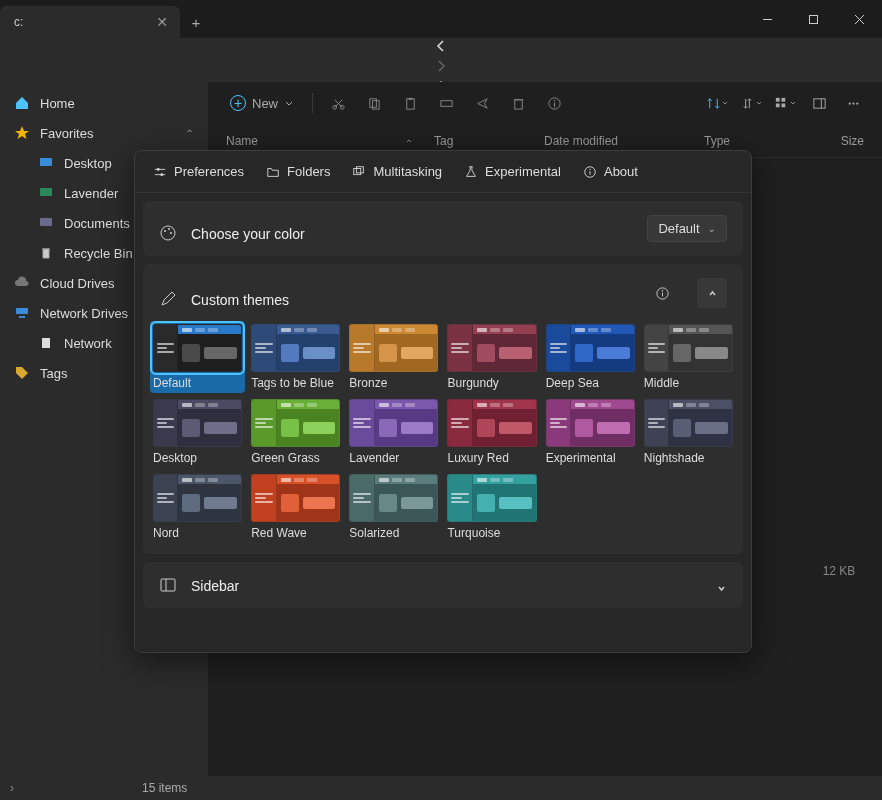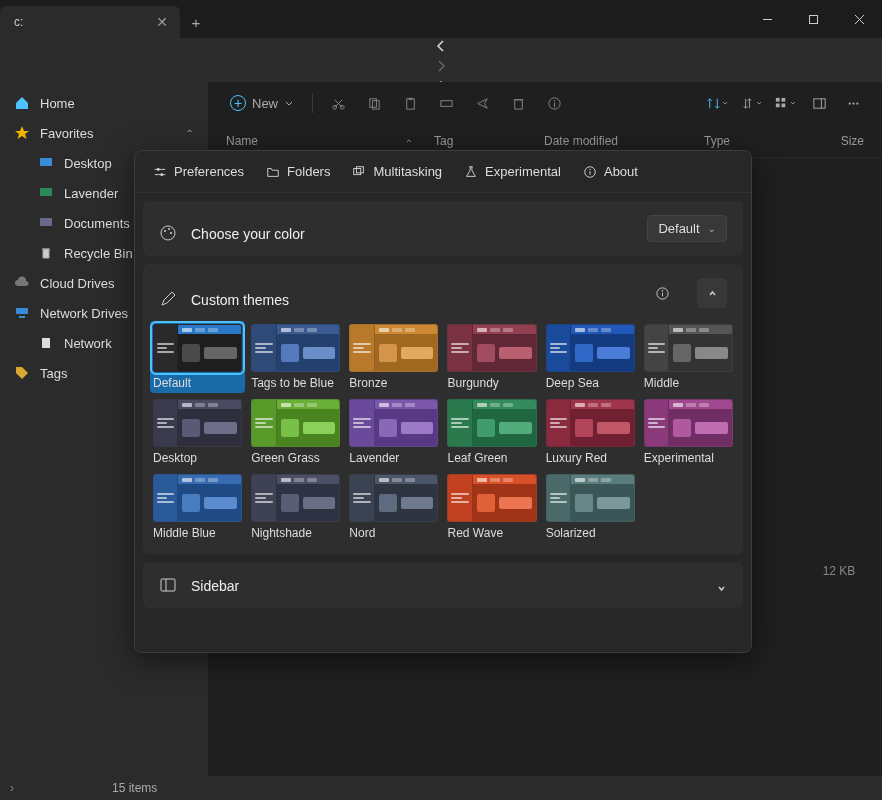--- a/index.html
+++ b/index.html
@@ -366,21 +366,21 @@
           <div style="width:160px"></div>
         <div style="width:110px">cument</div>
         <div style="width:50px;text-align:center">12 KB</div>
       </div>
     </div>
   </div>
 </div>
 
 <div class="statusbar">
   <span class="status-arrow">›</span>
-  <span style="margin-left:84px">15 items</span>
+  <span style="margin-left:114px">15 items</span>
 </div>
 
 <div class="modal">
   <div class="modal-tabs">
     <div class="mtab">
       <svg width="14" height="14" viewBox="0 0 16 16">
           <line x1="2" y1="5" x2="14" y2="5" stroke="#ddd"></line>
           <line x1="2" y1="11" x2="14" y2="11" stroke="#ddd"></line>
           <circle cx="6" cy="5" r="1.5" fill="#ddd"></circle>
           <circle cx="10" cy="11" r="1.5" fill="#ddd"></circle>
@@ -624,39 +624,20 @@
                 <div class="tp-tab"></div>
       </div>
       <div class="tp-main">
         <div class="tp-thumb" style="background:#8a68b8"></div>
         <div class="tp-file" style="background:#9c7ac8"></div>
       </div>
     </div>
     <div class="theme-label">Lavender</div>
           </div>
           <div class="theme">
-    <div class="theme-preview" style="background:#206640">
-      <div class="tp-side" style="background:#2a7a4e">
-        <div class="tp-side-line"></div>
-        <div class="tp-side-line short"></div>
-        <div class="tp-side-line"></div>
-      </div>
-      <div class="tp-top" style="background:#348c5c">
-        <div class="tp-tab act"></div>
-                <div class="tp-tab"></div>
-                <div class="tp-tab"></div>
-      </div>
-      <div class="tp-main">
-        <div class="tp-thumb" style="background:#409c6c"></div>
-        <div class="tp-file" style="background:#52ac7c"></div>
-      </div>
-    </div>
-    <div class="theme-label">Leaf Green</div>
-          </div>
-          <div class="theme">
     <div class="theme-preview" style="background:#702030">
       <div class="tp-side" style="background:#8a2a3e">
         <div class="tp-side-line"></div>
         <div class="tp-side-line short"></div>
         <div class="tp-side-line"></div>
       </div>
       <div class="tp-top" style="background:#a0344a">
         <div class="tp-tab act"></div>
                 <div class="tp-tab"></div>
                 <div class="tp-tab"></div>
@@ -681,39 +662,20 @@
                 <div class="tp-tab"></div>
       </div>
       <div class="tp-main">
         <div class="tp-thumb" style="background:#b058a0"></div>
         <div class="tp-file" style="background:#c06cb0"></div>
       </div>
     </div>
     <div class="theme-label">Experimental</div>
           </div>
           <div class="theme">
-    <div class="theme-preview" style="background:#204a84">
-      <div class="tp-side" style="background:#2a5a9a">
-        <div class="tp-side-line"></div>
-        <div class="tp-side-line short"></div>
-        <div class="tp-side-line"></div>
-      </div>
-      <div class="tp-top" style="background:#386cb0">
-        <div class="tp-tab act"></div>
-                <div class="tp-tab"></div>
-                <div class="tp-tab"></div>
-      </div>
-      <div class="tp-main">
-        <div class="tp-thumb" style="background:#487cc0"></div>
-        <div class="tp-file" style="background:#5c8cd0"></div>
-      </div>
-    </div>
-    <div class="theme-label">Middle Blue</div>
-          </div>
-          <div class="theme">
     <div class="theme-preview" style="background:#2e3242">
       <div class="tp-side" style="background:#3e4254">
         <div class="tp-side-line"></div>
         <div class="tp-side-line short"></div>
         <div class="tp-side-line"></div>
       </div>
       <div class="tp-top" style="background:#4c5066">
         <div class="tp-tab act"></div>
                 <div class="tp-tab"></div>
                 <div class="tp-tab"></div>
@@ -774,20 +736,39 @@
         <div class="tp-tab act"></div>
                 <div class="tp-tab"></div>
                 <div class="tp-tab"></div>
       </div>
       <div class="tp-main">
         <div class="tp-thumb" style="background:#688888"></div>
         <div class="tp-file" style="background:#7a9898"></div>
       </div>
     </div>
     <div class="theme-label">Solarized</div>
+          </div>
+          <div class="theme">
+    <div class="theme-preview" style="background:#207474">
+      <div class="tp-side" style="background:#2a8a8a">
+        <div class="tp-side-line"></div>
+        <div class="tp-side-line short"></div>
+        <div class="tp-side-line"></div>
+      </div>
+      <div class="tp-top" style="background:#34a0a0">
+        <div class="tp-tab act"></div>
+                <div class="tp-tab"></div>
+                <div class="tp-tab"></div>
+      </div>
+      <div class="tp-main">
+        <div class="tp-thumb" style="background:#44b0b0"></div>
+        <div class="tp-file" style="background:#58c0c0"></div>
+      </div>
+    </div>
+    <div class="theme-label">Turquoise</div>
           </div>
         </div>
     </div>
 
     <div class="section">
       <div class="section-head">
         <span class="sicon">
             <svg width="18" height="18" viewBox="0 0 18 18">
               <rect x="2" y="3" width="14" height="12" stroke="#ccc" fill="none" rx="1"></rect>
               <line x1="7" y1="3" x2="7" y2="15" stroke="#ccc"></line>

